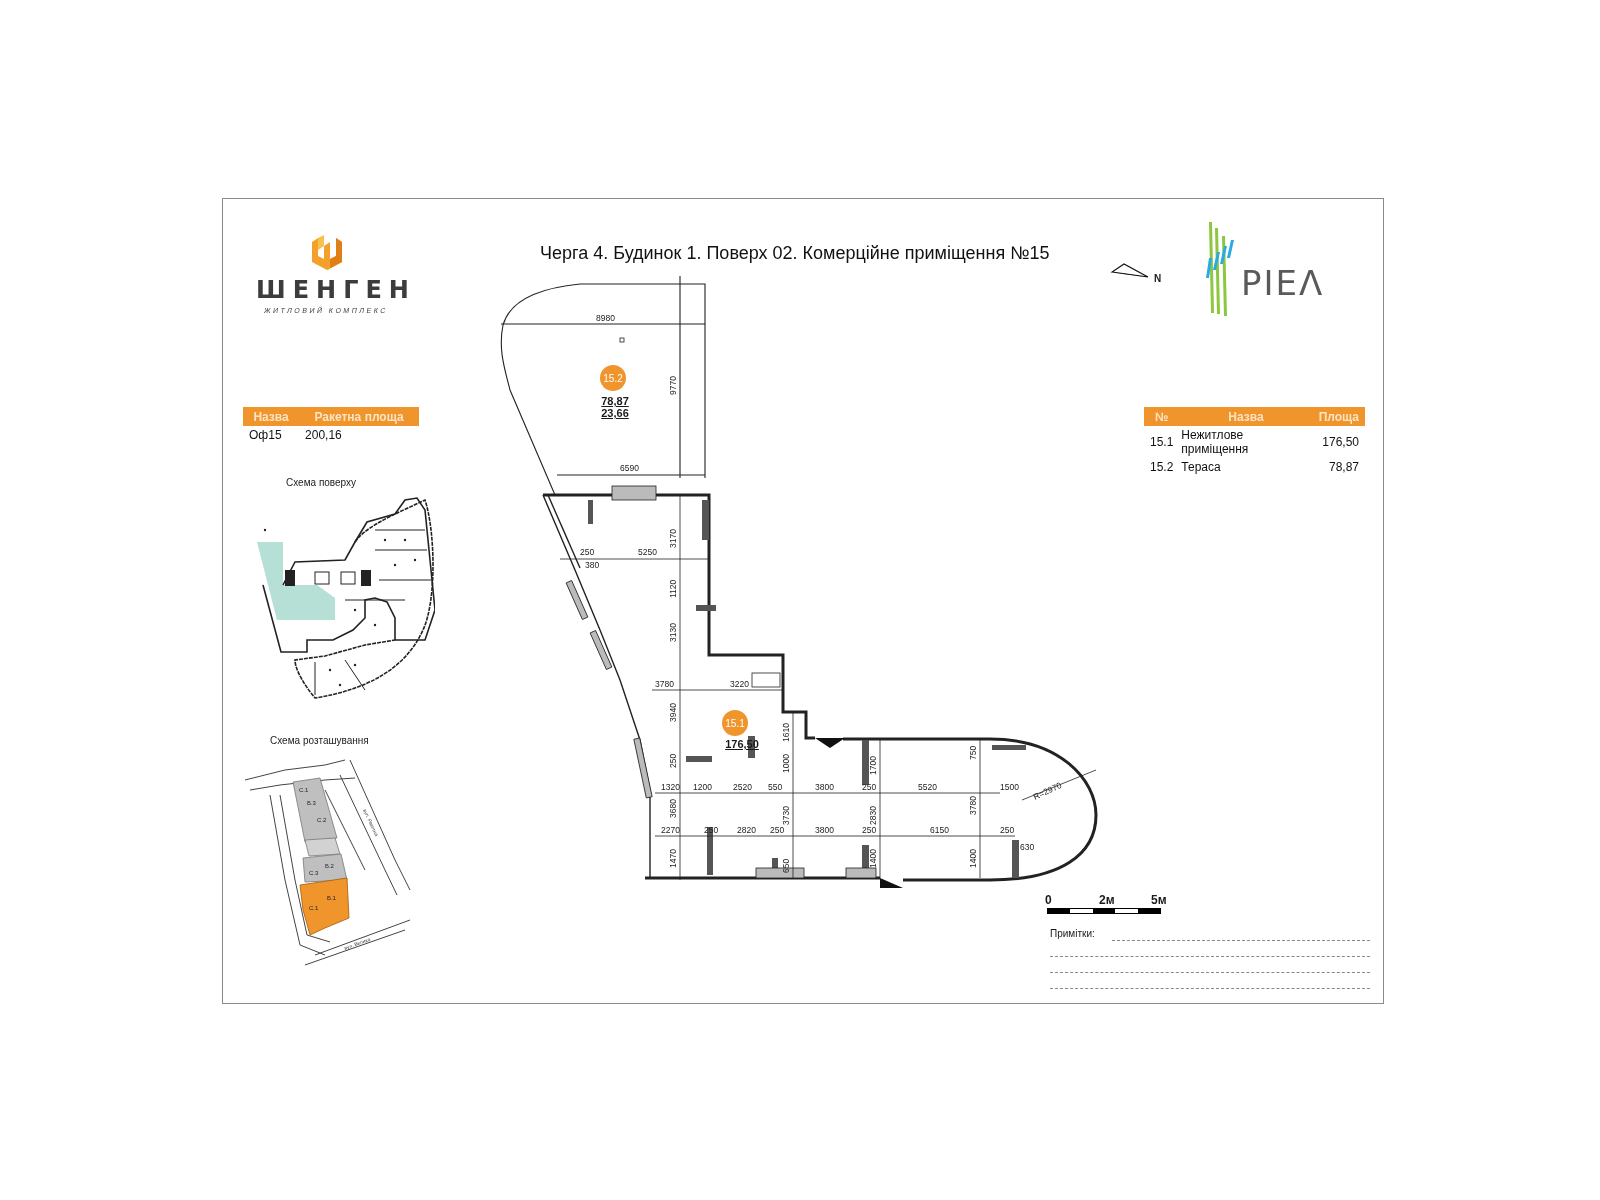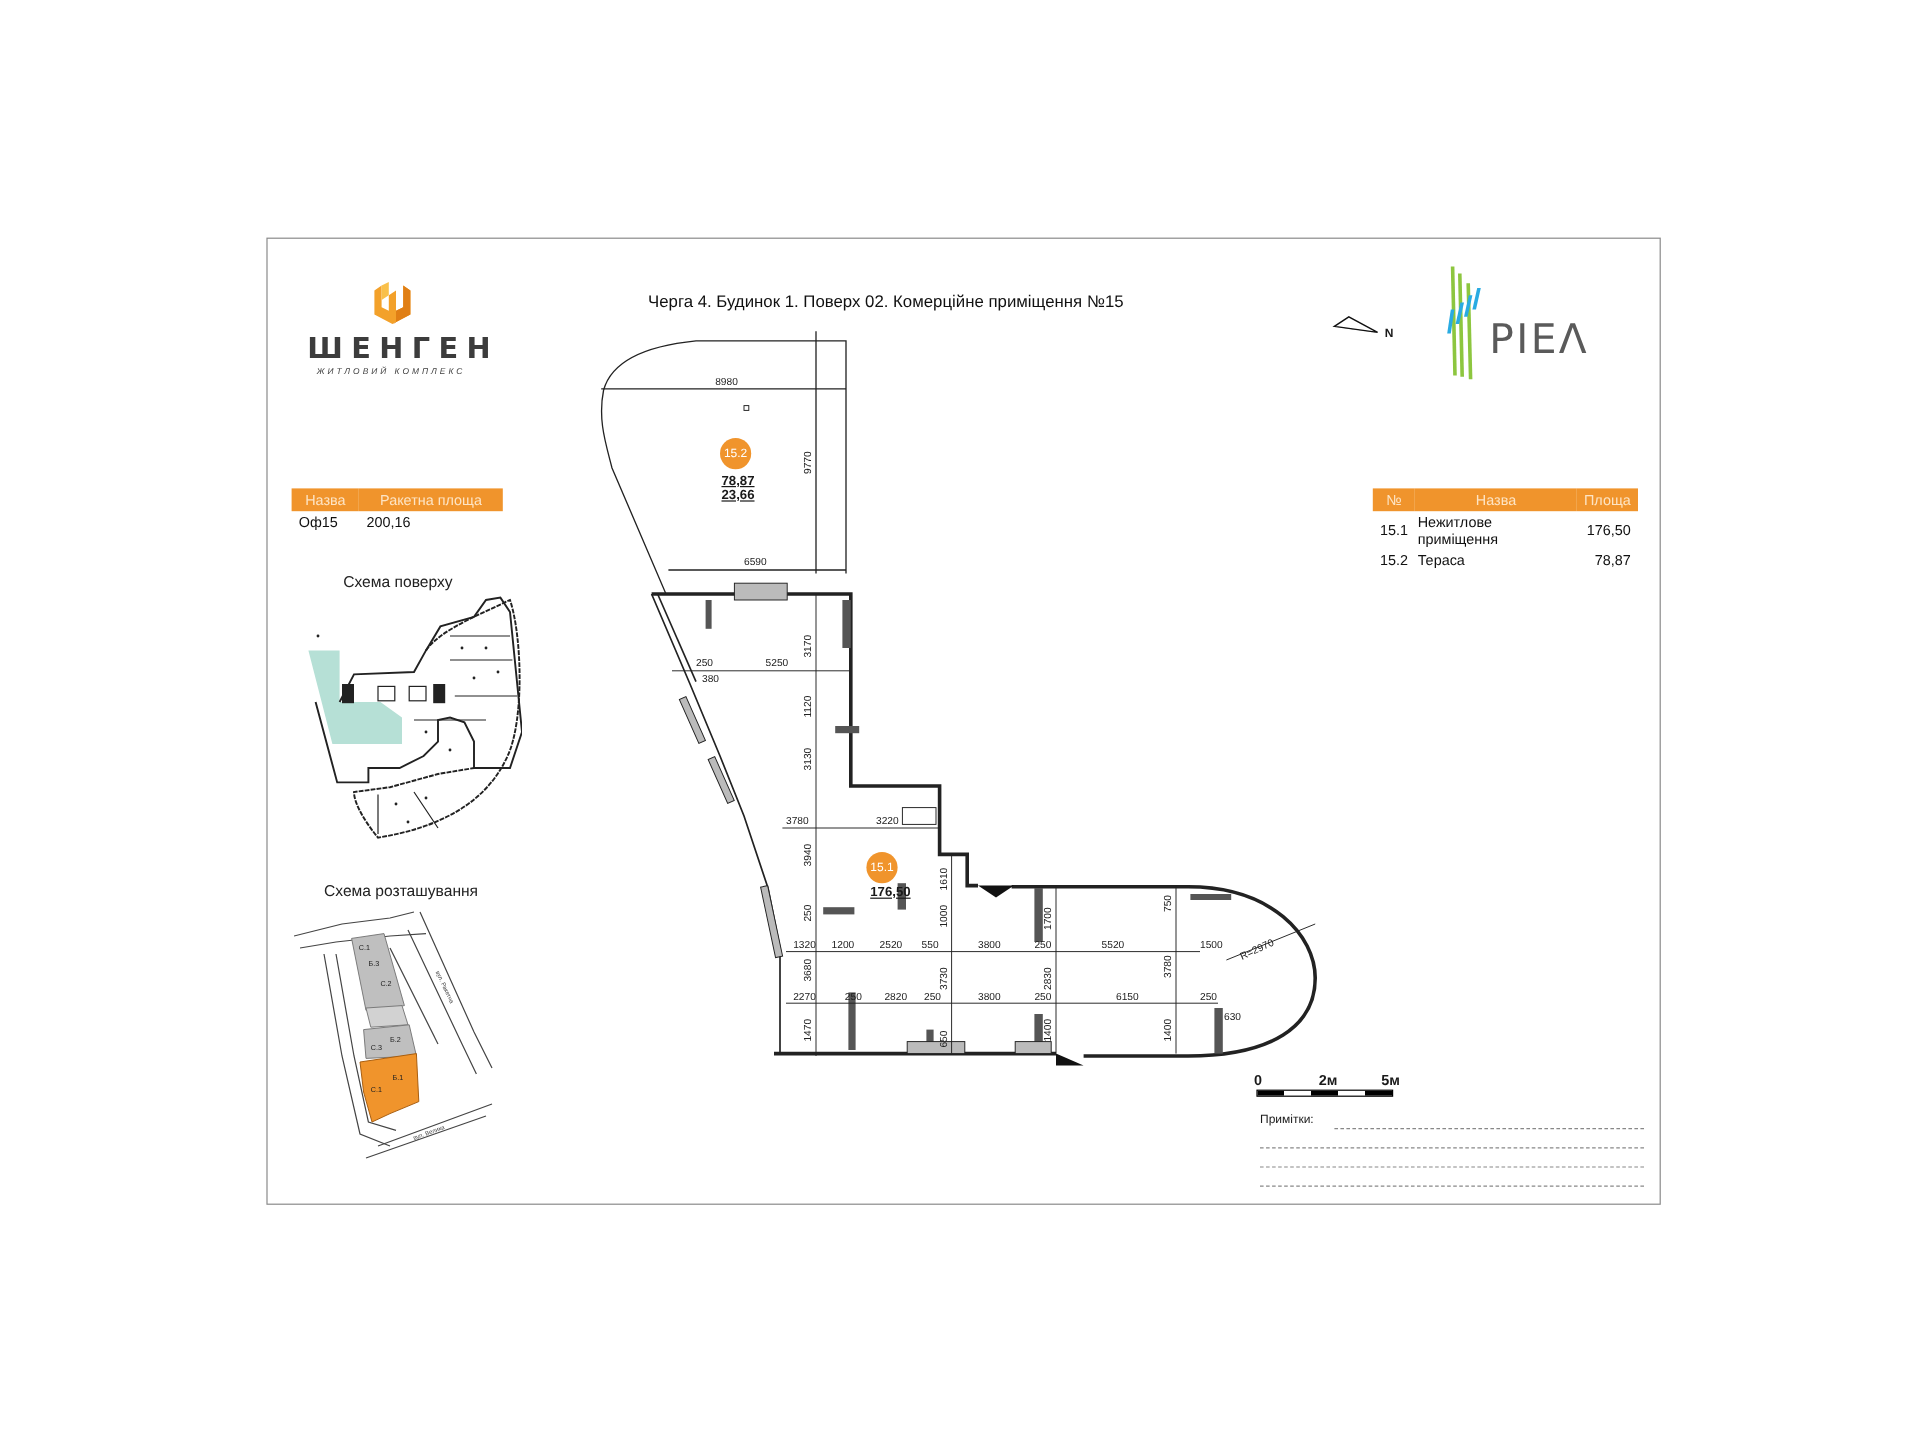--- a/index.html
+++ b/index.html
@@ -1,27 +1,27 @@
 <!DOCTYPE html>
 <html><head>
 <meta charset="utf-8">
 <style>
   html,body{margin:0;padding:0;background:#fff;}
   body{width:1600px;height:1200px;position:relative;overflow:hidden;font-family:"Liberation Sans",sans-serif;color:#1a1a1a;}
   .sheet{position:absolute;left:222px;top:198px;width:1162px;height:806px;border:1.5px solid #8a8a8a;box-sizing:border-box;background:#fff;}
   .abs{position:absolute;}
   .logo-text{font-family:"DejaVu Sans",sans-serif;font-weight:bold;letter-spacing:7px;font-size:24px;color:#3c3c3c;}
   .logo-sub{font-size:7px;letter-spacing:2.5px;color:#3c3c3c;font-style:italic;}
-  .title{font-size:14px;color:#111;}
+  .title{font-size:18px;color:#111;}
   table.info{border-collapse:collapse;font-size:12px;}
-  table.info th{background:#f0942c;color:#fde4c4;font-weight:normal;padding:1px 6px;height:17px;}
+  table.info th{background:#f0942c;color:#fde4c4;font-weight:bold;padding:1px 6px;height:17px;}
   table.info td{padding:2px 6px;color:#111;}
   .badge{width:26px;height:26px;border-radius:50%;background:#f0942c;color:#fff;font-size:10px;display:flex;align-items:center;justify-content:center;}
   .area-val{font-size:11px;font-weight:bold;text-decoration:underline;text-align:center;line-height:12px;}
-  .caption{font-size:13px;color:#222;}
+  .caption{font-size:10px;color:#222;}
   .dim{font-family:"Liberation Sans",sans-serif;font-size:8.5px;fill:#222;}
   .scale-lbl{font-size:12px;font-weight:bold;}
   .notes{font-size:10px;}
   .dash-line{border-bottom:1.5px dashed #888;height:0;}
 </style>
 </head>
 <body>
 
 <div class="sheet"></div>
 

